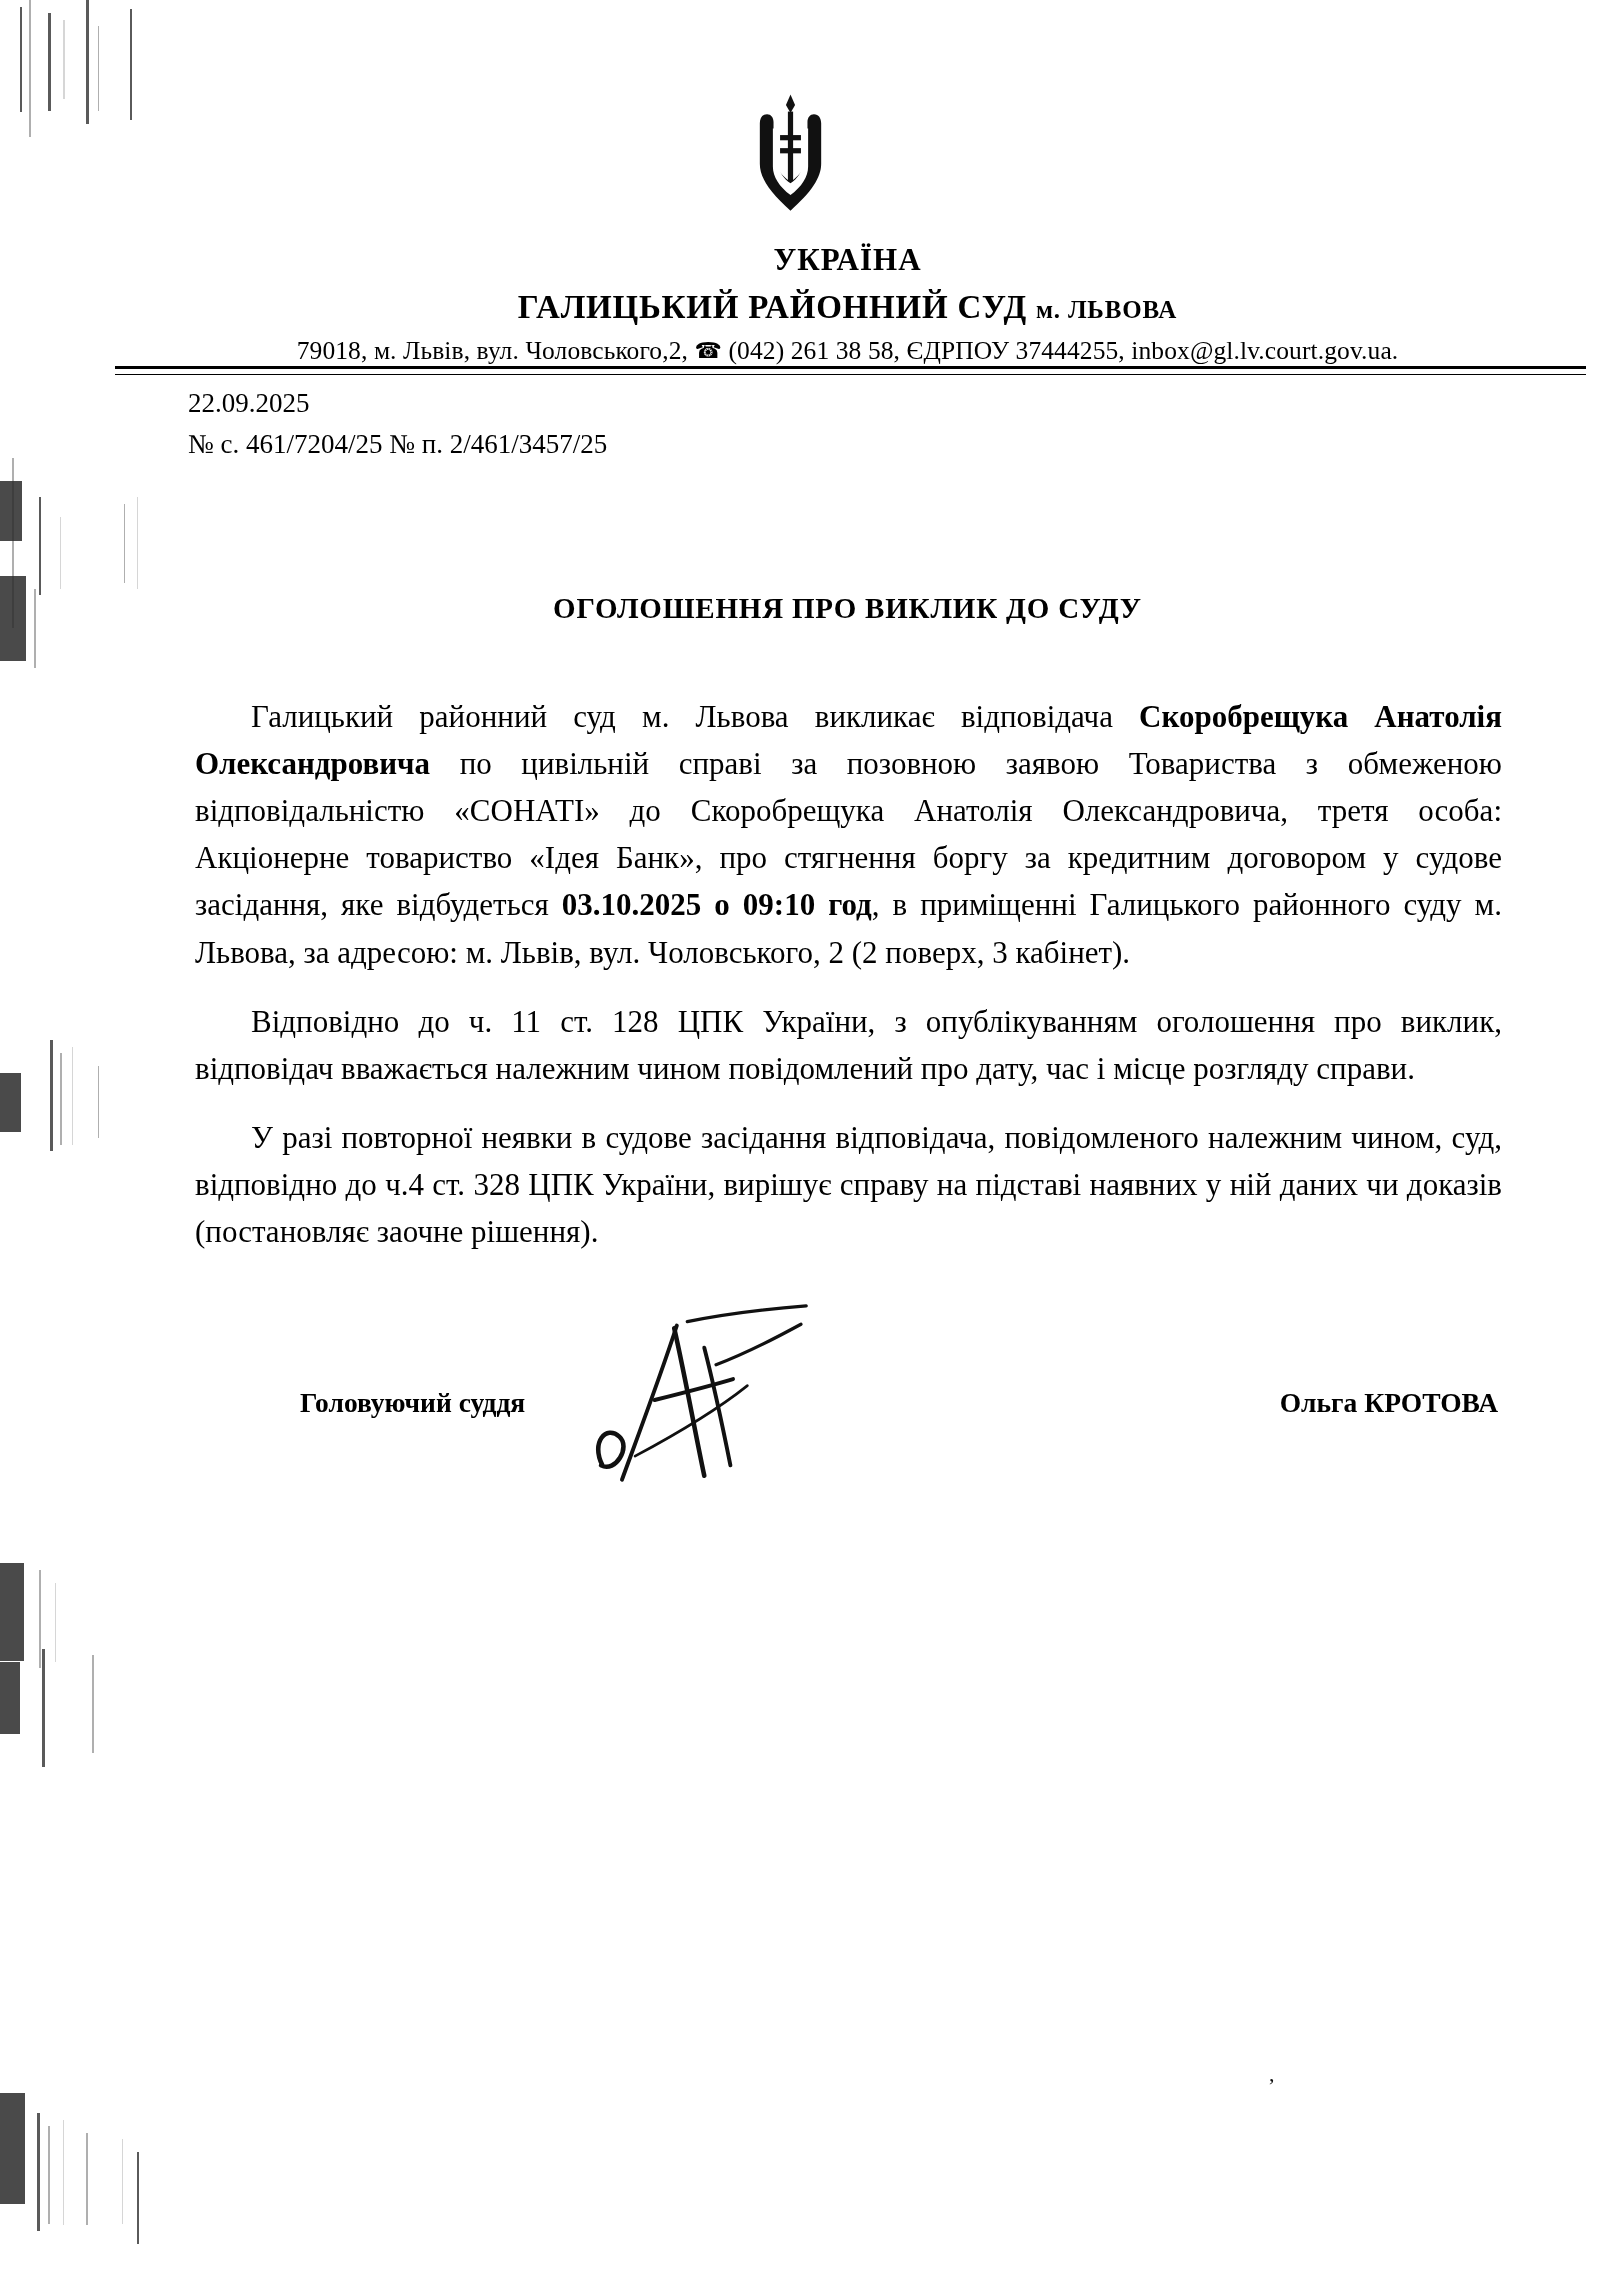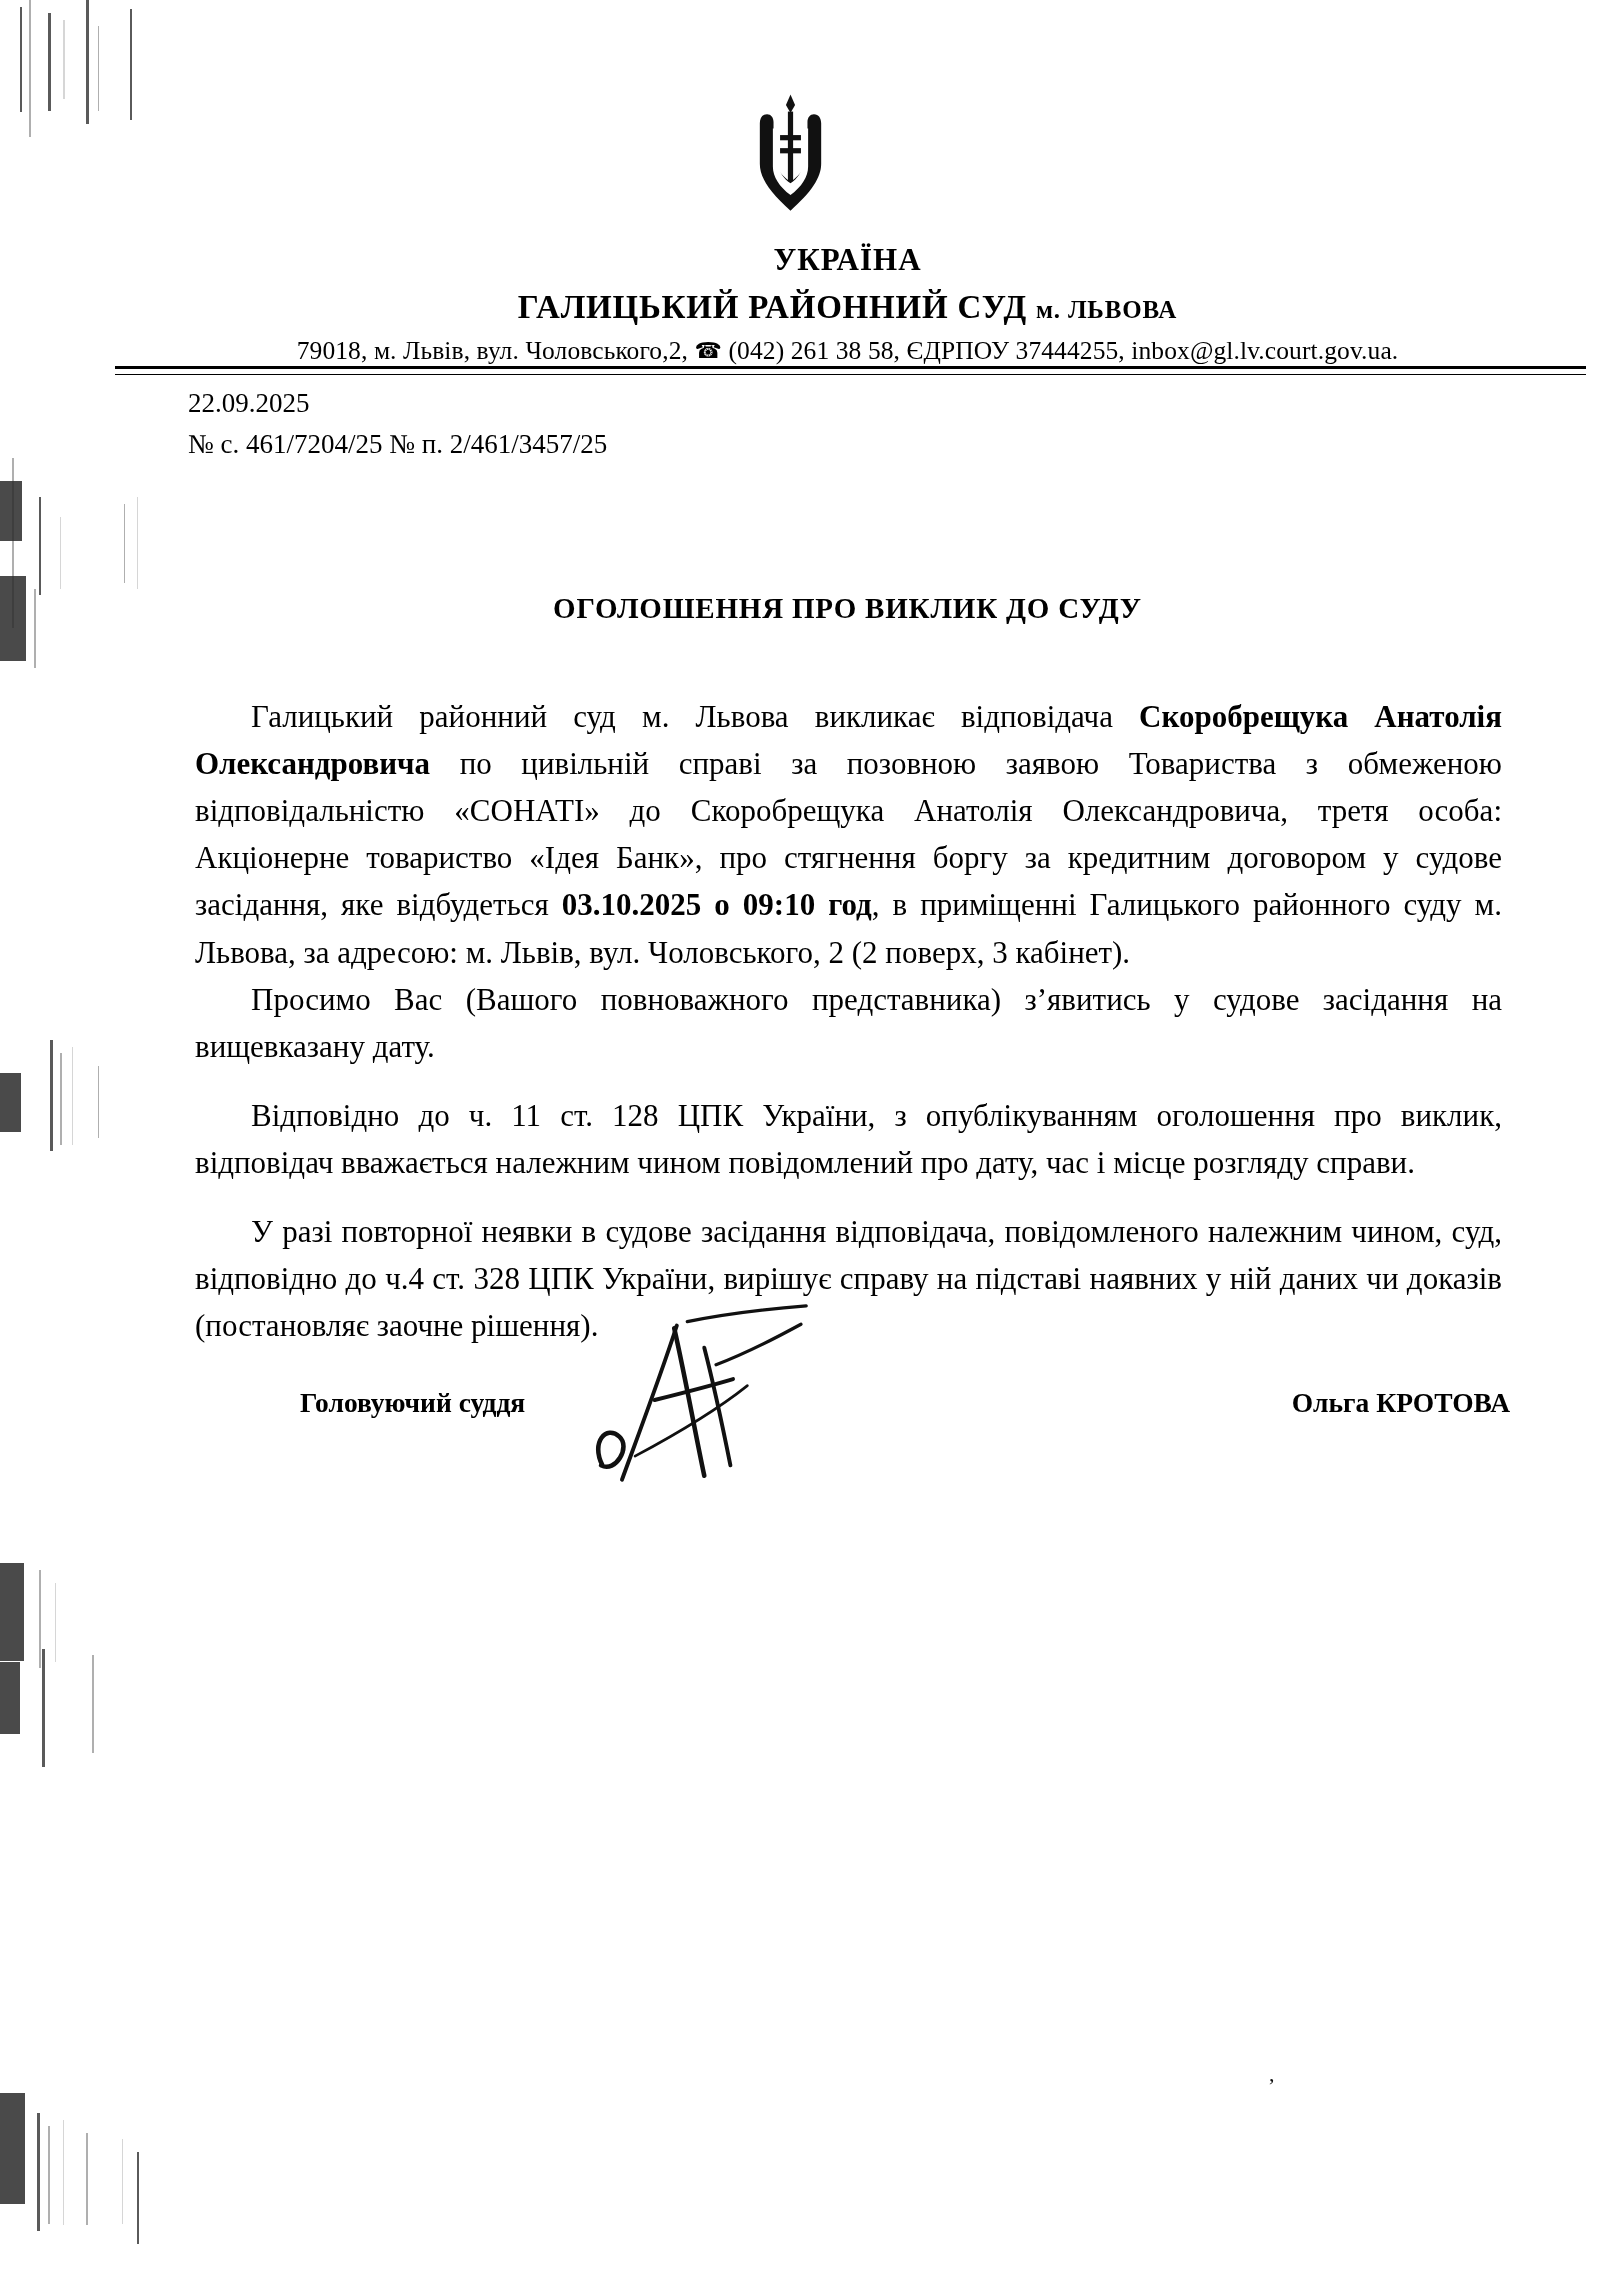--- a/index.html
+++ b/index.html
@@ -154,21 +154,21 @@
     font-weight: bold;
   }
   .signature-row .left {
     position: absolute;
     left: 105px;
     top: 0;
     white-space: nowrap;
   }
   .signature-row .right {
     position: absolute;
-    right: 0;
+    right: 12px;
     top: 0;
     white-space: nowrap;
   }
 
   .sign-mark {
     position: absolute;
     left: 576px;
     top: 1302px;
     width: 301px;
     height: 196px;
@@ -265,21 +265,20 @@
     <div>22.09.2025</div>
     <div>№ с. 461/7204/25 № п. 2/461/3457/25</div>
   </div>
 
   <div class="doc-title">ОГОЛОШЕННЯ ПРО ВИКЛИК ДО СУДУ</div>
 
   <div class="body-text">
     <p>
       <span>Галицький районний суд м. Львова викликає відповідача </span><b>Скоробрещука Анатолія Олександровича</b><span> по цивільній справі за позовною заявою Товариства з обмеженою відповідальністю «СОНАТІ» до Скоробрещука Анатолія Олександровича, третя особа: Акціонерне товариство «Ідея Банк», про стягнення боргу за кредитним договором у судове засідання, яке відбудеться </span><b>03.10.2025 о 09:10 год</b><span>, в приміщенні Галицького районного суду м. Львова, за адресою: м. Львів, вул. Чоловського, 2 (2 поверх, 3 кабінет).</span>
     </p>
-    <p class="tight">Просимо Вас (Вашого повноважного представника) з’явитись у судове засідання на вищевказану дату.</p>
     <p class="gap">Відповідно до ч. 11 ст. 128 ЦПК України, з опублікуванням оголошення про виклик, відповідач вважається належним чином повідомлений про дату, час і місце розгляду справи.</p>
     <p class="gap">У разі повторної неявки в судове засідання відповідача, повідомленого належним чином, суд, відповідно до ч.4 ст. 328 ЦПК України, вирішує справу на підставі наявних у ній даних чи доказів (постановляє заочне рішення).</p>
   </div>
 
   <div class="sign-mark">
     <svg viewBox="0 0 460 300" width="301" height="196" aria-hidden="true">
       <g fill="none" stroke="#111111" stroke-width="6" stroke-linecap="round">
         <path d="M40 250 c-18 -36 6 -62 26 -44 18 16 -6 56 -28 44" stroke-width="7"></path>
         <path d="M70 272 C100 190 130 110 154 36"></path>
         <path d="M150 40 C168 120 182 200 196 266" stroke-width="7"></path>

